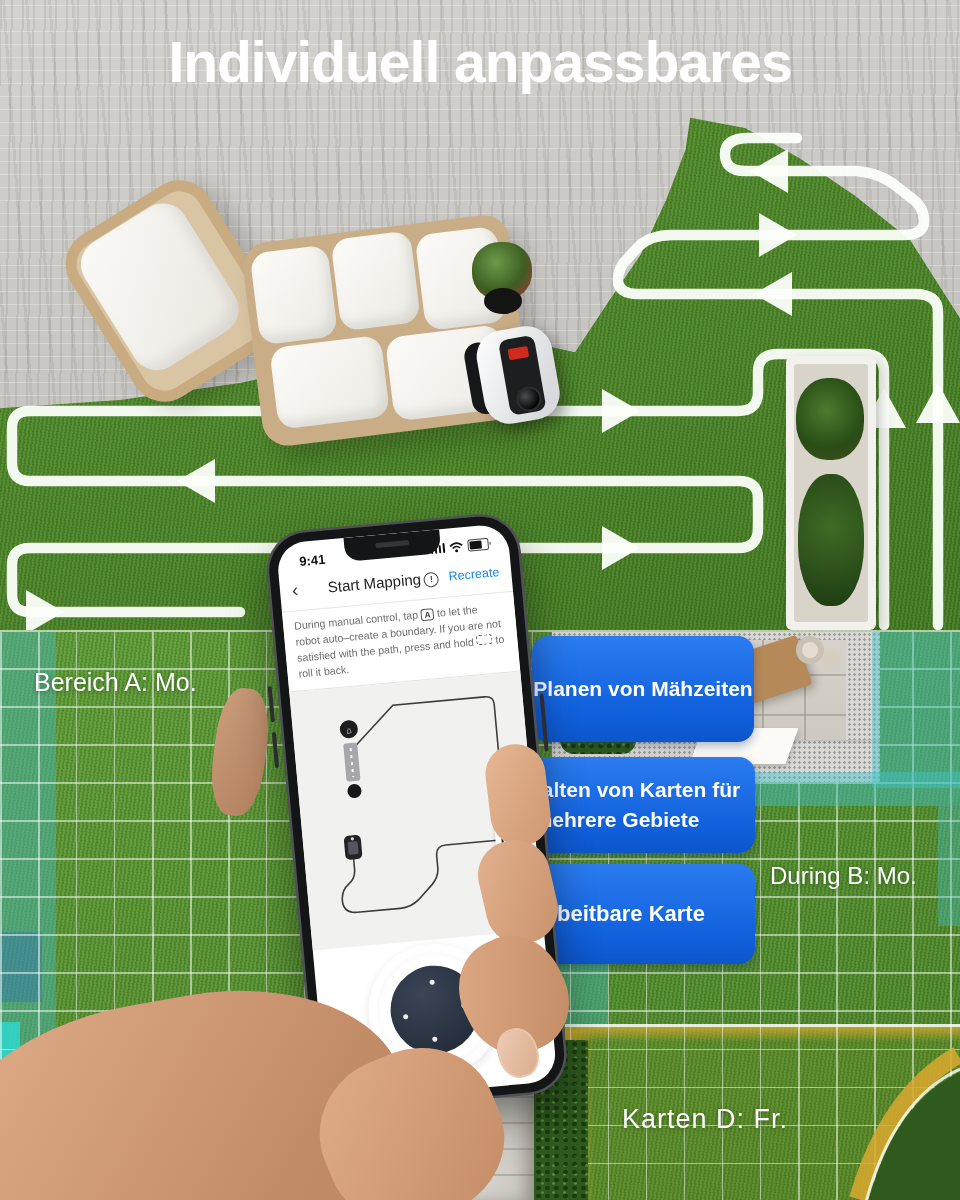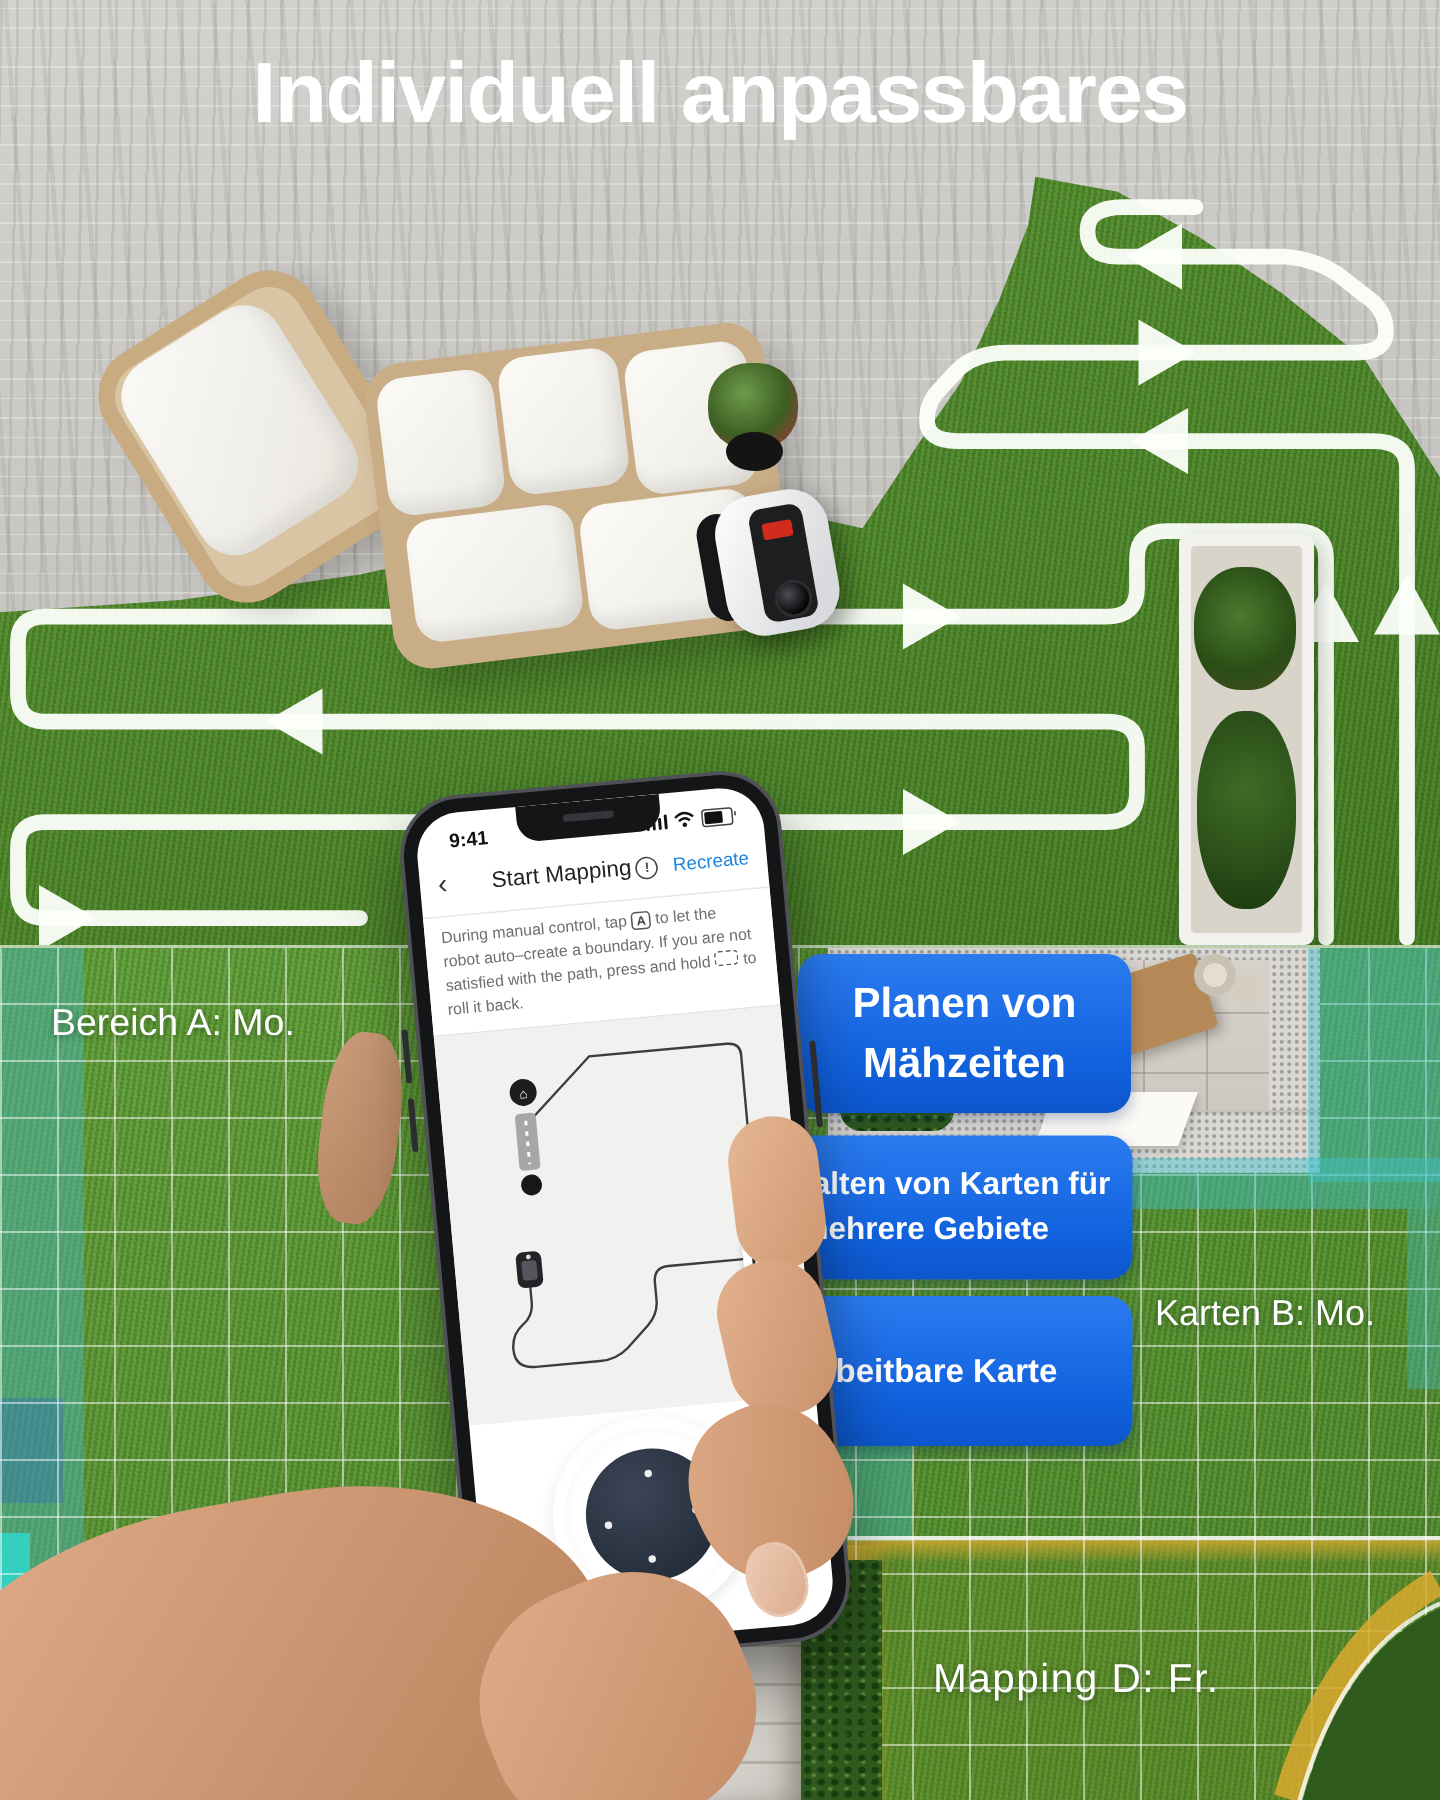--- a/index.html
+++ b/index.html
@@ -237,25 +237,25 @@
     <div class="tint stonepath" style="left:446px;top:412px;width:94px;height:158px;"></div>
     <div class="tint hedge" style="left:534px;top:408px;width:54px;height:162px;"></div>
 
     <svg class="tint" style="right:0;top:415px;" width="120" height="155" viewBox="0 0 120 155">
       <path d="M118,8 Q48,48 18,152" stroke="#d9a92e" stroke-width="18" fill="none" opacity="0.85"></path>
       <path d="M120,25 Q55,55 28,155 L120,155 Z" fill="#2f5a1e"></path>
       <path d="M120,22 Q54,52 26,155" stroke="#ffffff" stroke-width="3" fill="none" opacity="0.8"></path>
     </svg>
 
     <div class="area-label" style="left:34px;top:36px;font-size:25px;">Bereich A: Mo.</div>
-    <div class="area-label" style="left:770px;top:230px;font-size:24px;">Karten B: Mo.</div>
-    <div class="area-label" style="left:622px;top:472px;font-size:27px;letter-spacing:1px;">Mapping D: Fr.</div>
-  </div>
-
-  <div class="callout" style="left:532px;top:636px;width:222px;height:106px;font-size:28px;">
+    <div class="area-label" style="left:770px;top:230px;font-size:24px;">During B: Mo.</div>
+    <div class="area-label" style="left:622px;top:472px;font-size:27px;letter-spacing:1px;">Karten D: Fr.</div>
+  </div>
+
+  <div class="callout" style="left:532px;top:636px;width:222px;height:106px;font-size:21px;">
     <span>Planen von Mähzeiten</span>
   </div>
   <div class="callout" style="left:478px;top:757px;width:277px;height:96px;font-size:21px;">
     <span>Verwalten von Karten für mehrere Gebiete</span>
   </div>
   <div class="callout" style="left:458px;top:864px;width:297px;height:100px;font-size:22px;">
     <span>Bearbeitbare Karte</span>
   </div>
 
   <div class="skin z4" style="left:214px;top:688px;width:52px;height:128px;border-radius:42%;transform:rotate(7deg);background:linear-gradient(120deg,#cb9d7b,#b2815f);"></div>

